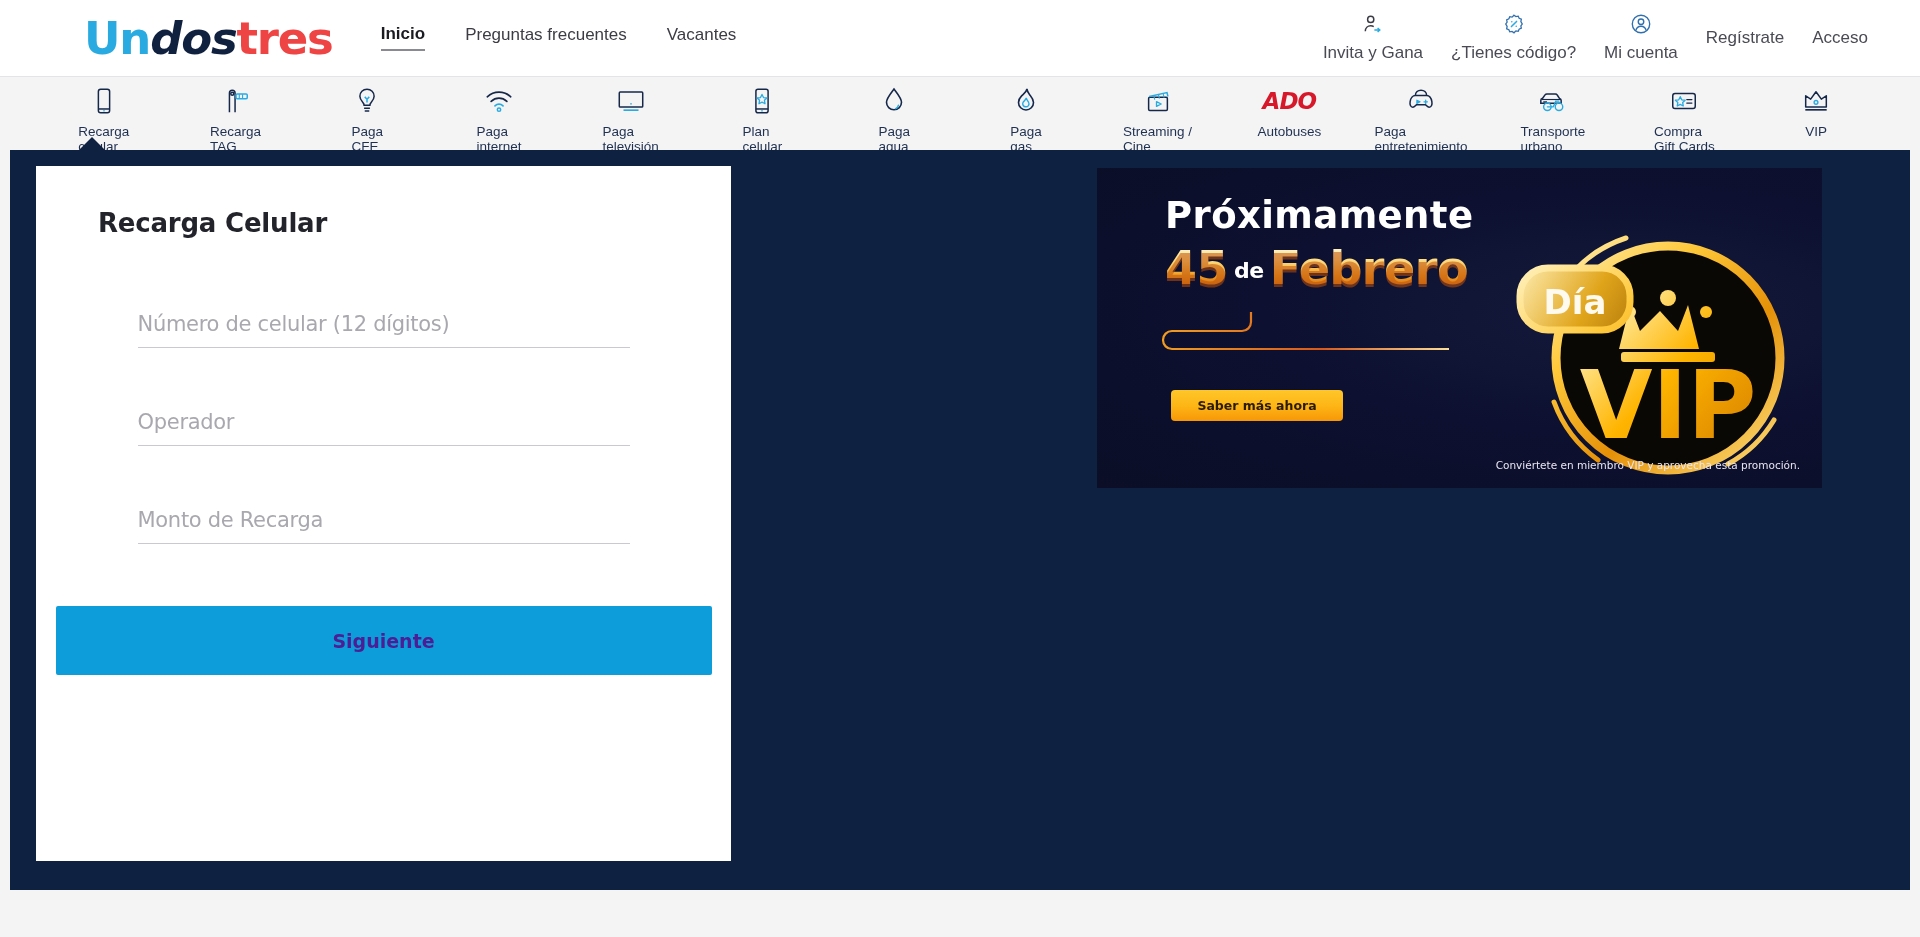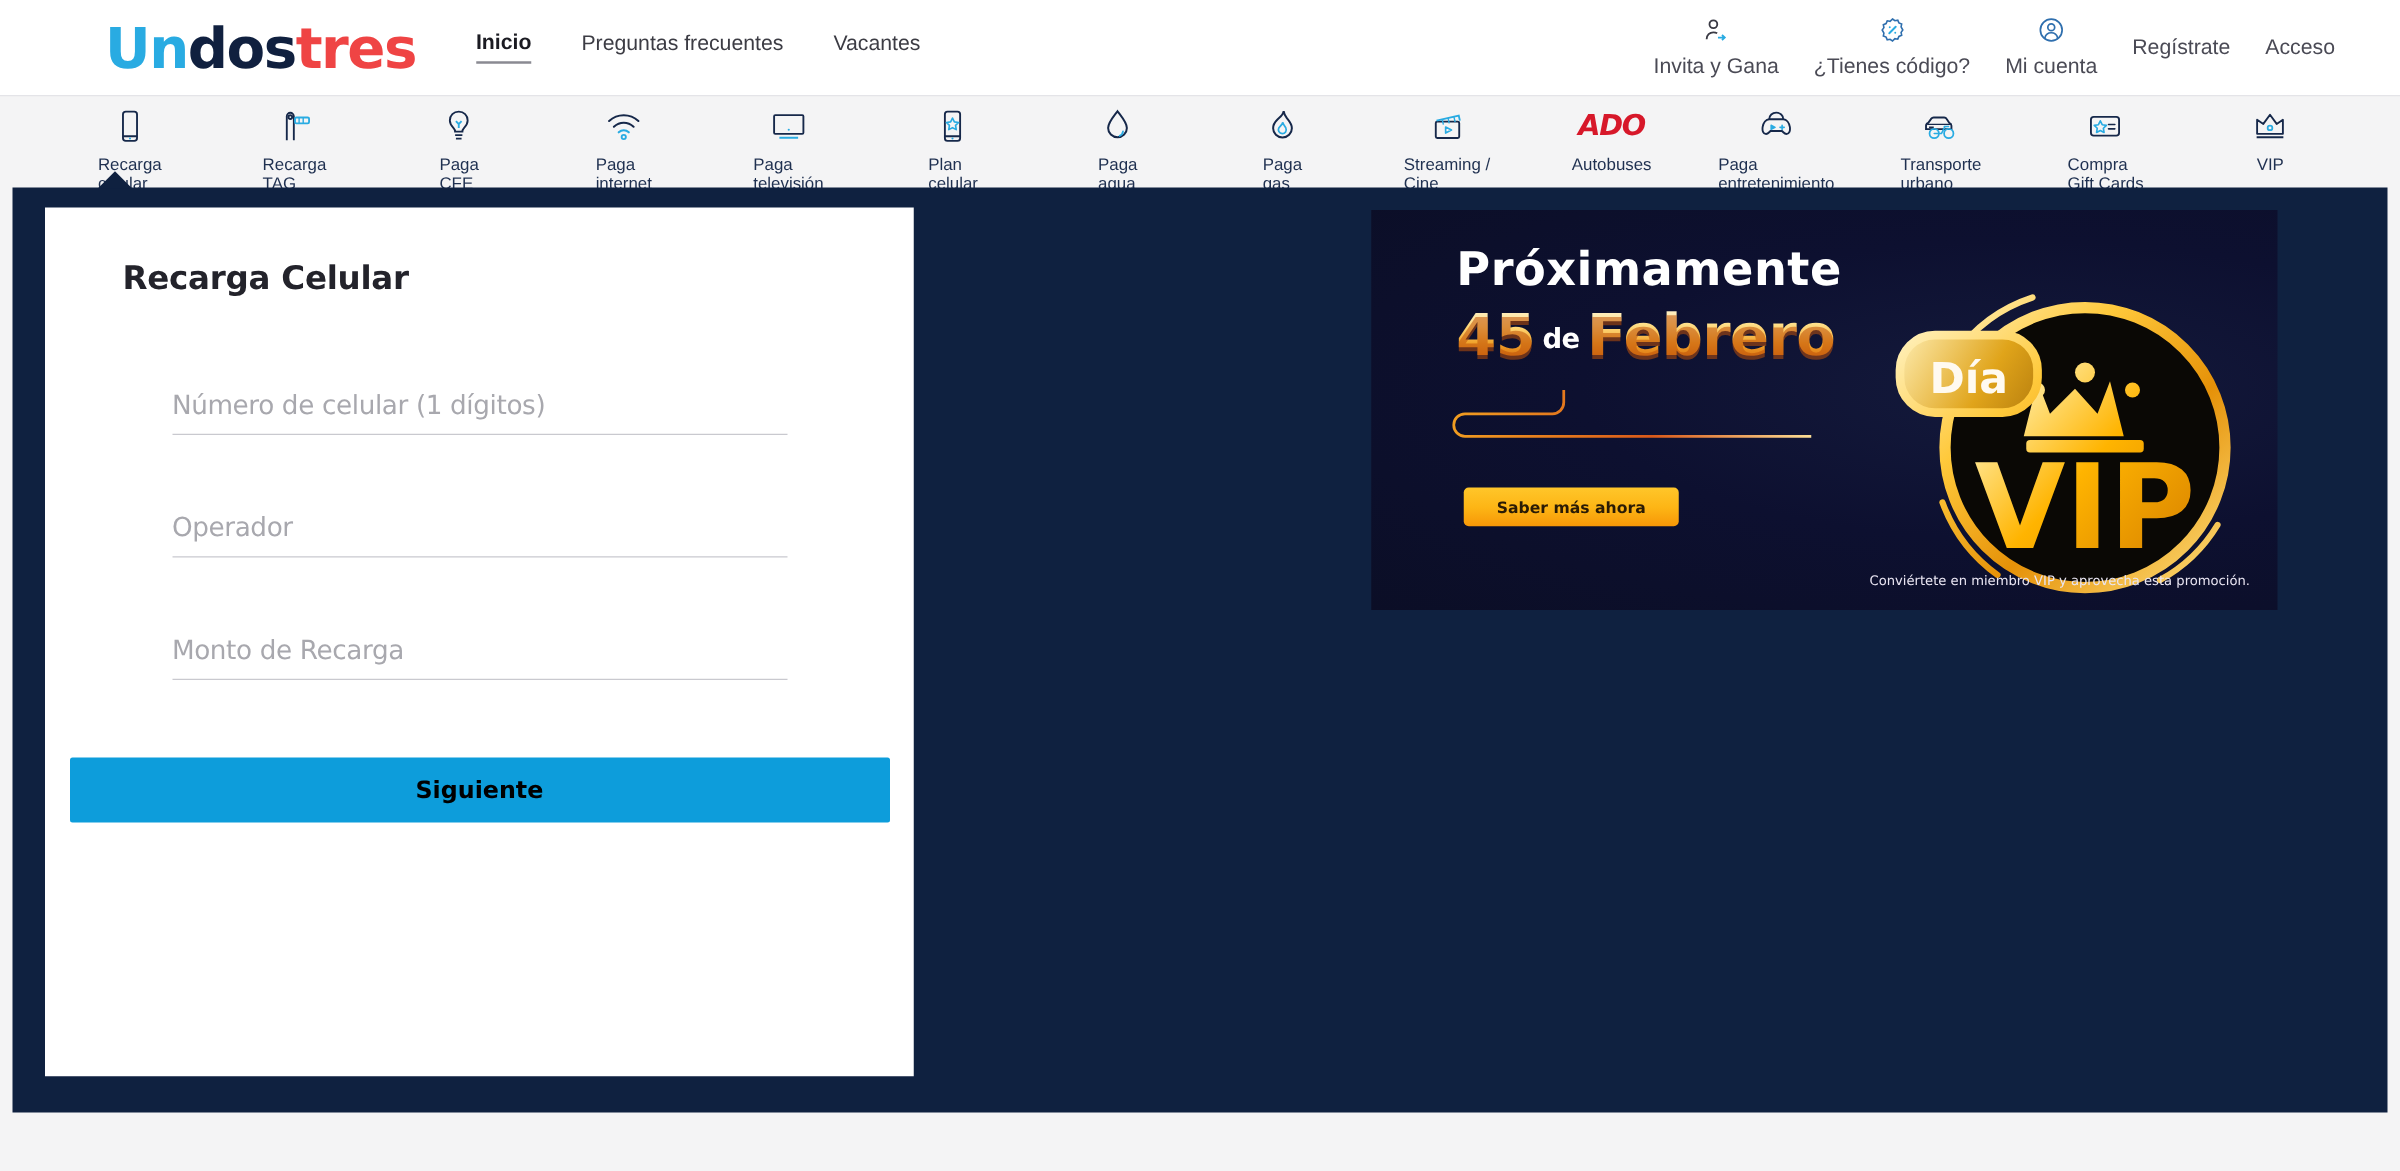--- a/index.html
+++ b/index.html
@@ -22,21 +22,21 @@
     margin-left: 84px;
     font-size: 45px;
     font-weight: 800;
     letter-spacing: -1.2px;
     font-family: "DejaVu Sans", sans-serif;
     line-height: 1;
     white-space: nowrap;
     user-select: none;
   }
   .logo .s1 { color: #29abe2; }
-  .logo .s2 { color: #10203f; }
+  .logo .s2 { color: #10203f; font-style: italic; }
   .logo .s3 { color: #ef4444; }
 
   .mainnav {
     display: flex;
     align-items: center;
     gap: 40px;
     margin-left: 48px;
     padding-bottom: 2px;
   }
   .mainnav a {
@@ -156,23 +156,23 @@
     font-size: 21px;
     color: #a8a8ae;
     font-family: "DejaVu Sans", sans-serif;
     letter-spacing: -0.3px;
     display: block;
     height: 27px;
   }
   .submit {
     display: block;
     margin: 10px auto 0 auto;
-    width: 656px; height: 52px;
+    width: 656px; height: 69px;
     background: #0d9ddb;
-    color: #000000;
+    color: #4c1d95;
     border: none;
     font-size: 19px;
     font-weight: 700;
     font-family: "DejaVu Sans", sans-serif;
     cursor: pointer;
     border-radius: 2px;
   }
 
   
   .banner {
@@ -483,21 +483,21 @@
 
 <div class="panel">
   <div class="pointer"></div>
 
   <div class="card">
     <h1>Recarga Celular</h1>
 
     <div class="fields">
 
       <div class="field">
-        <span class="ph">Número de celular (1 dígitos)</span>
+        <span class="ph">Número de celular (12 dígitos)</span>
       </div>
 
       <div class="field">
         <span class="ph">Operador</span>
       </div>
 
       <div class="field">
         <span class="ph">Monto de Recarga</span>
       </div>
 

